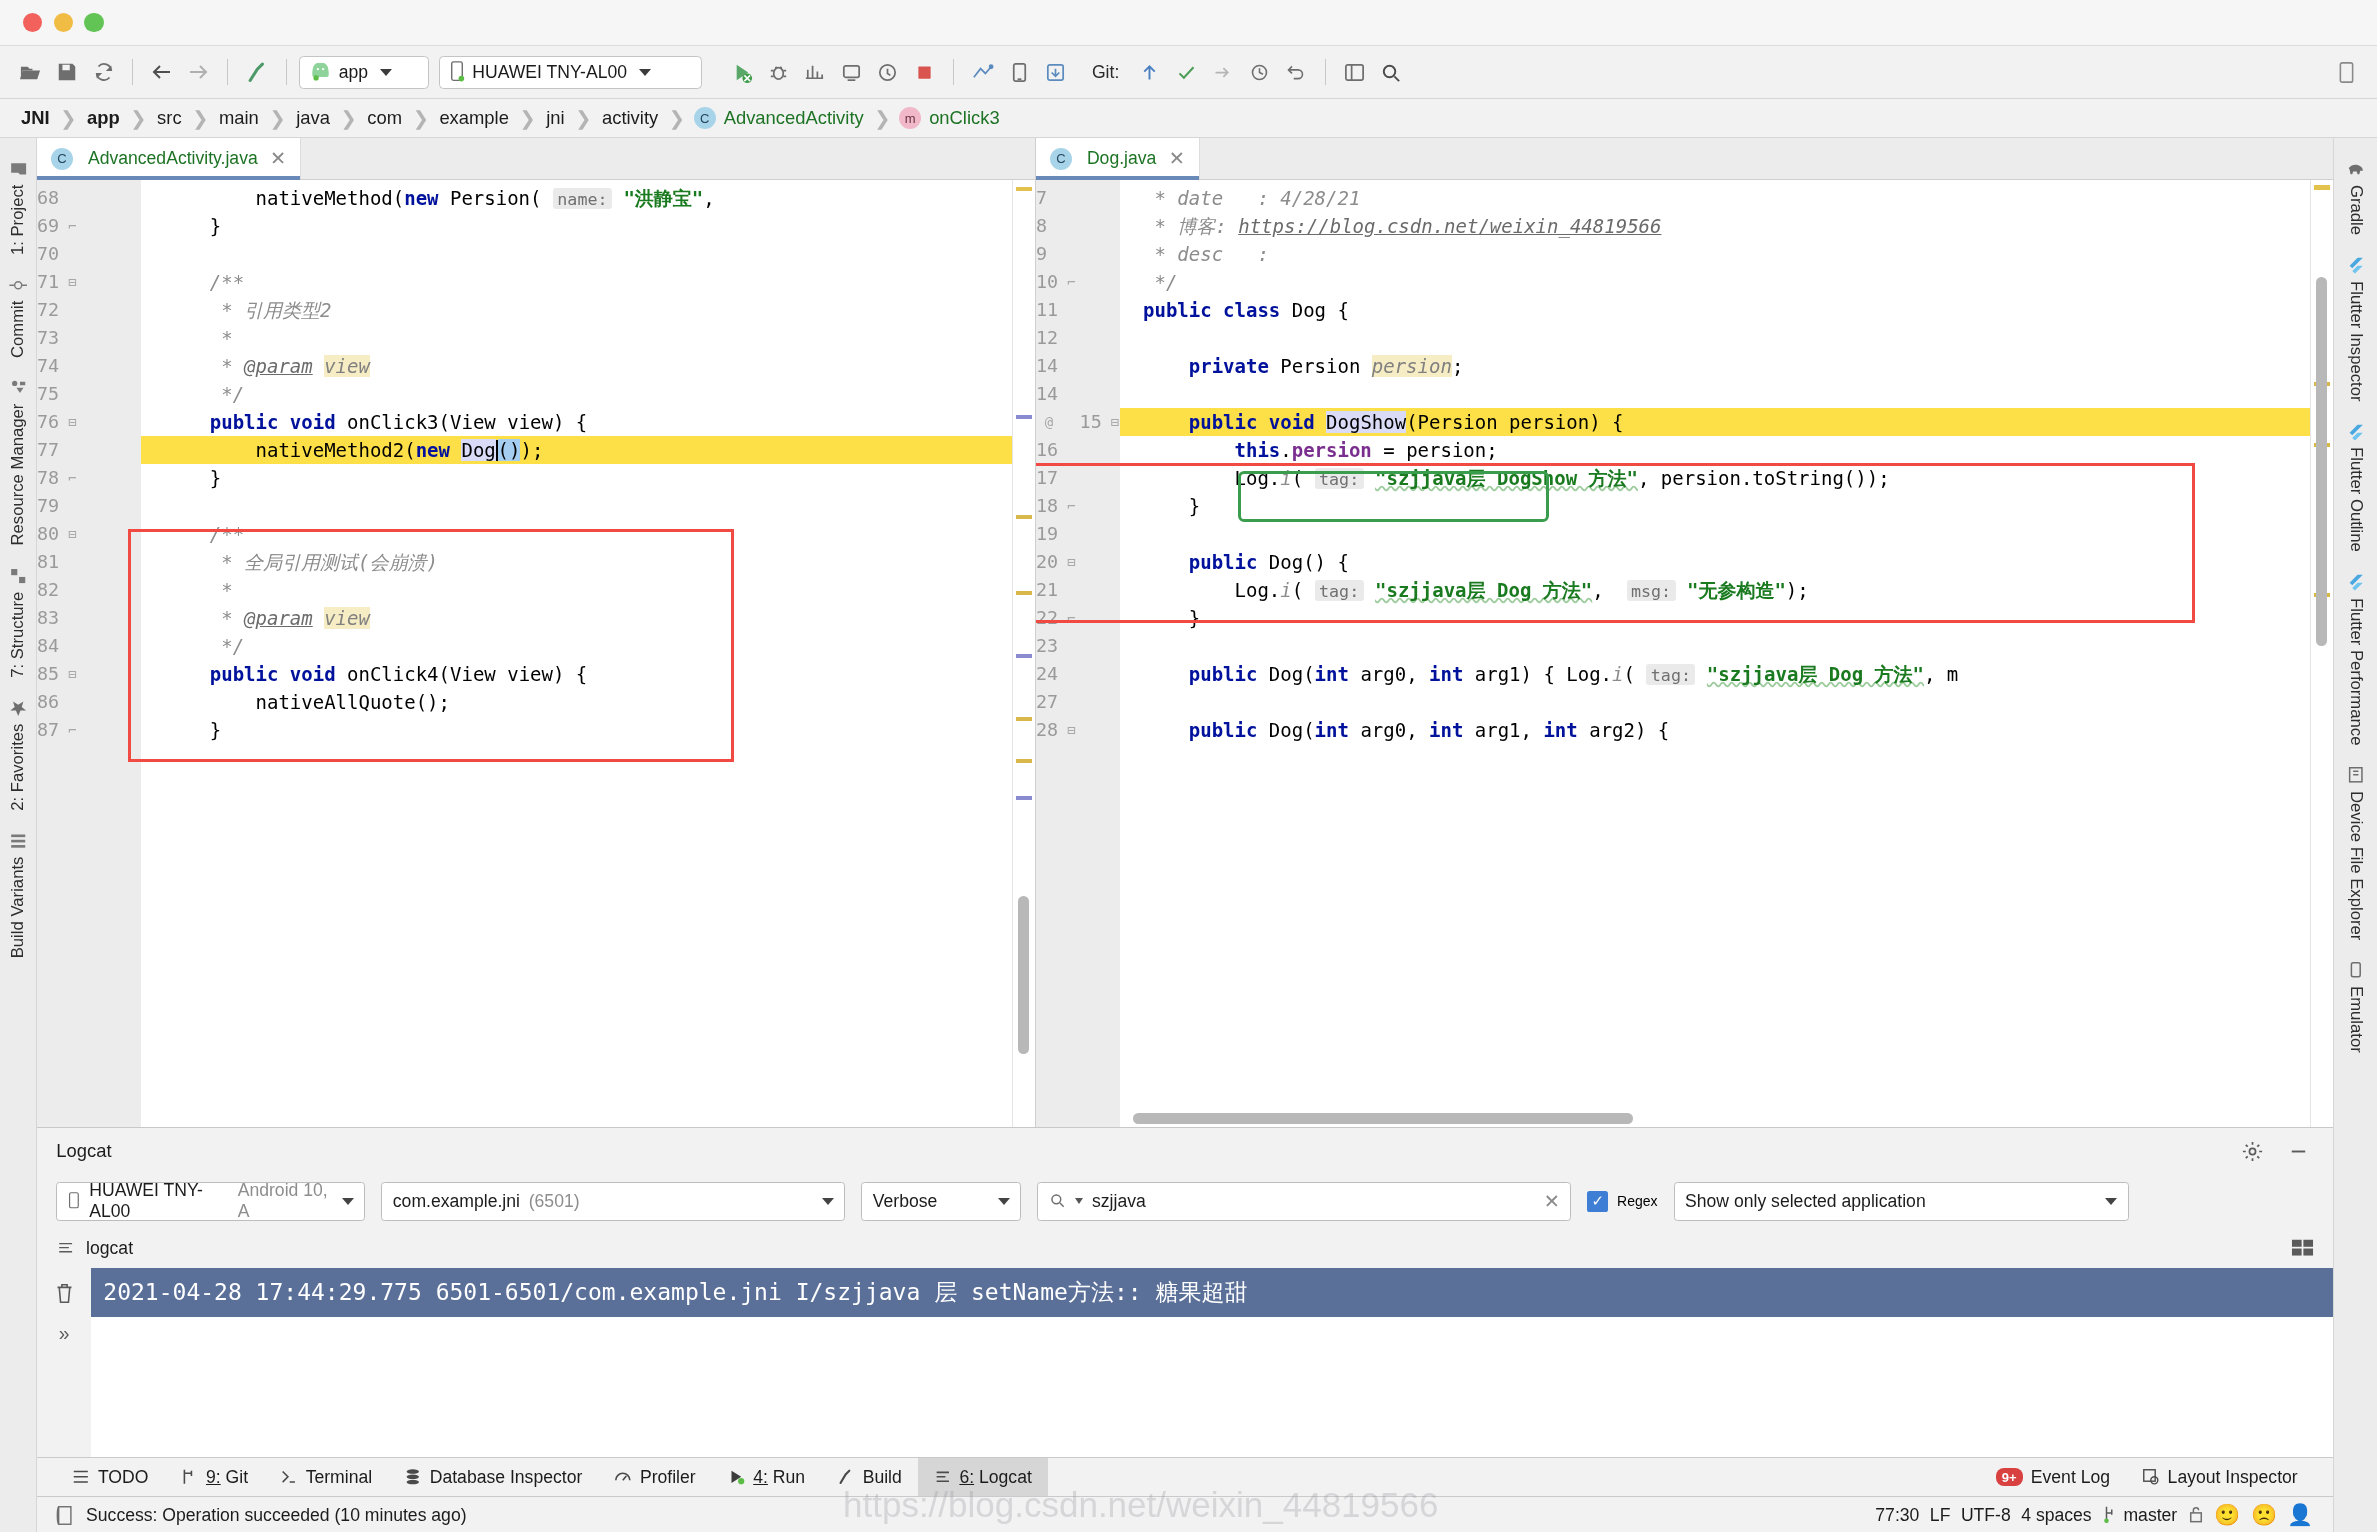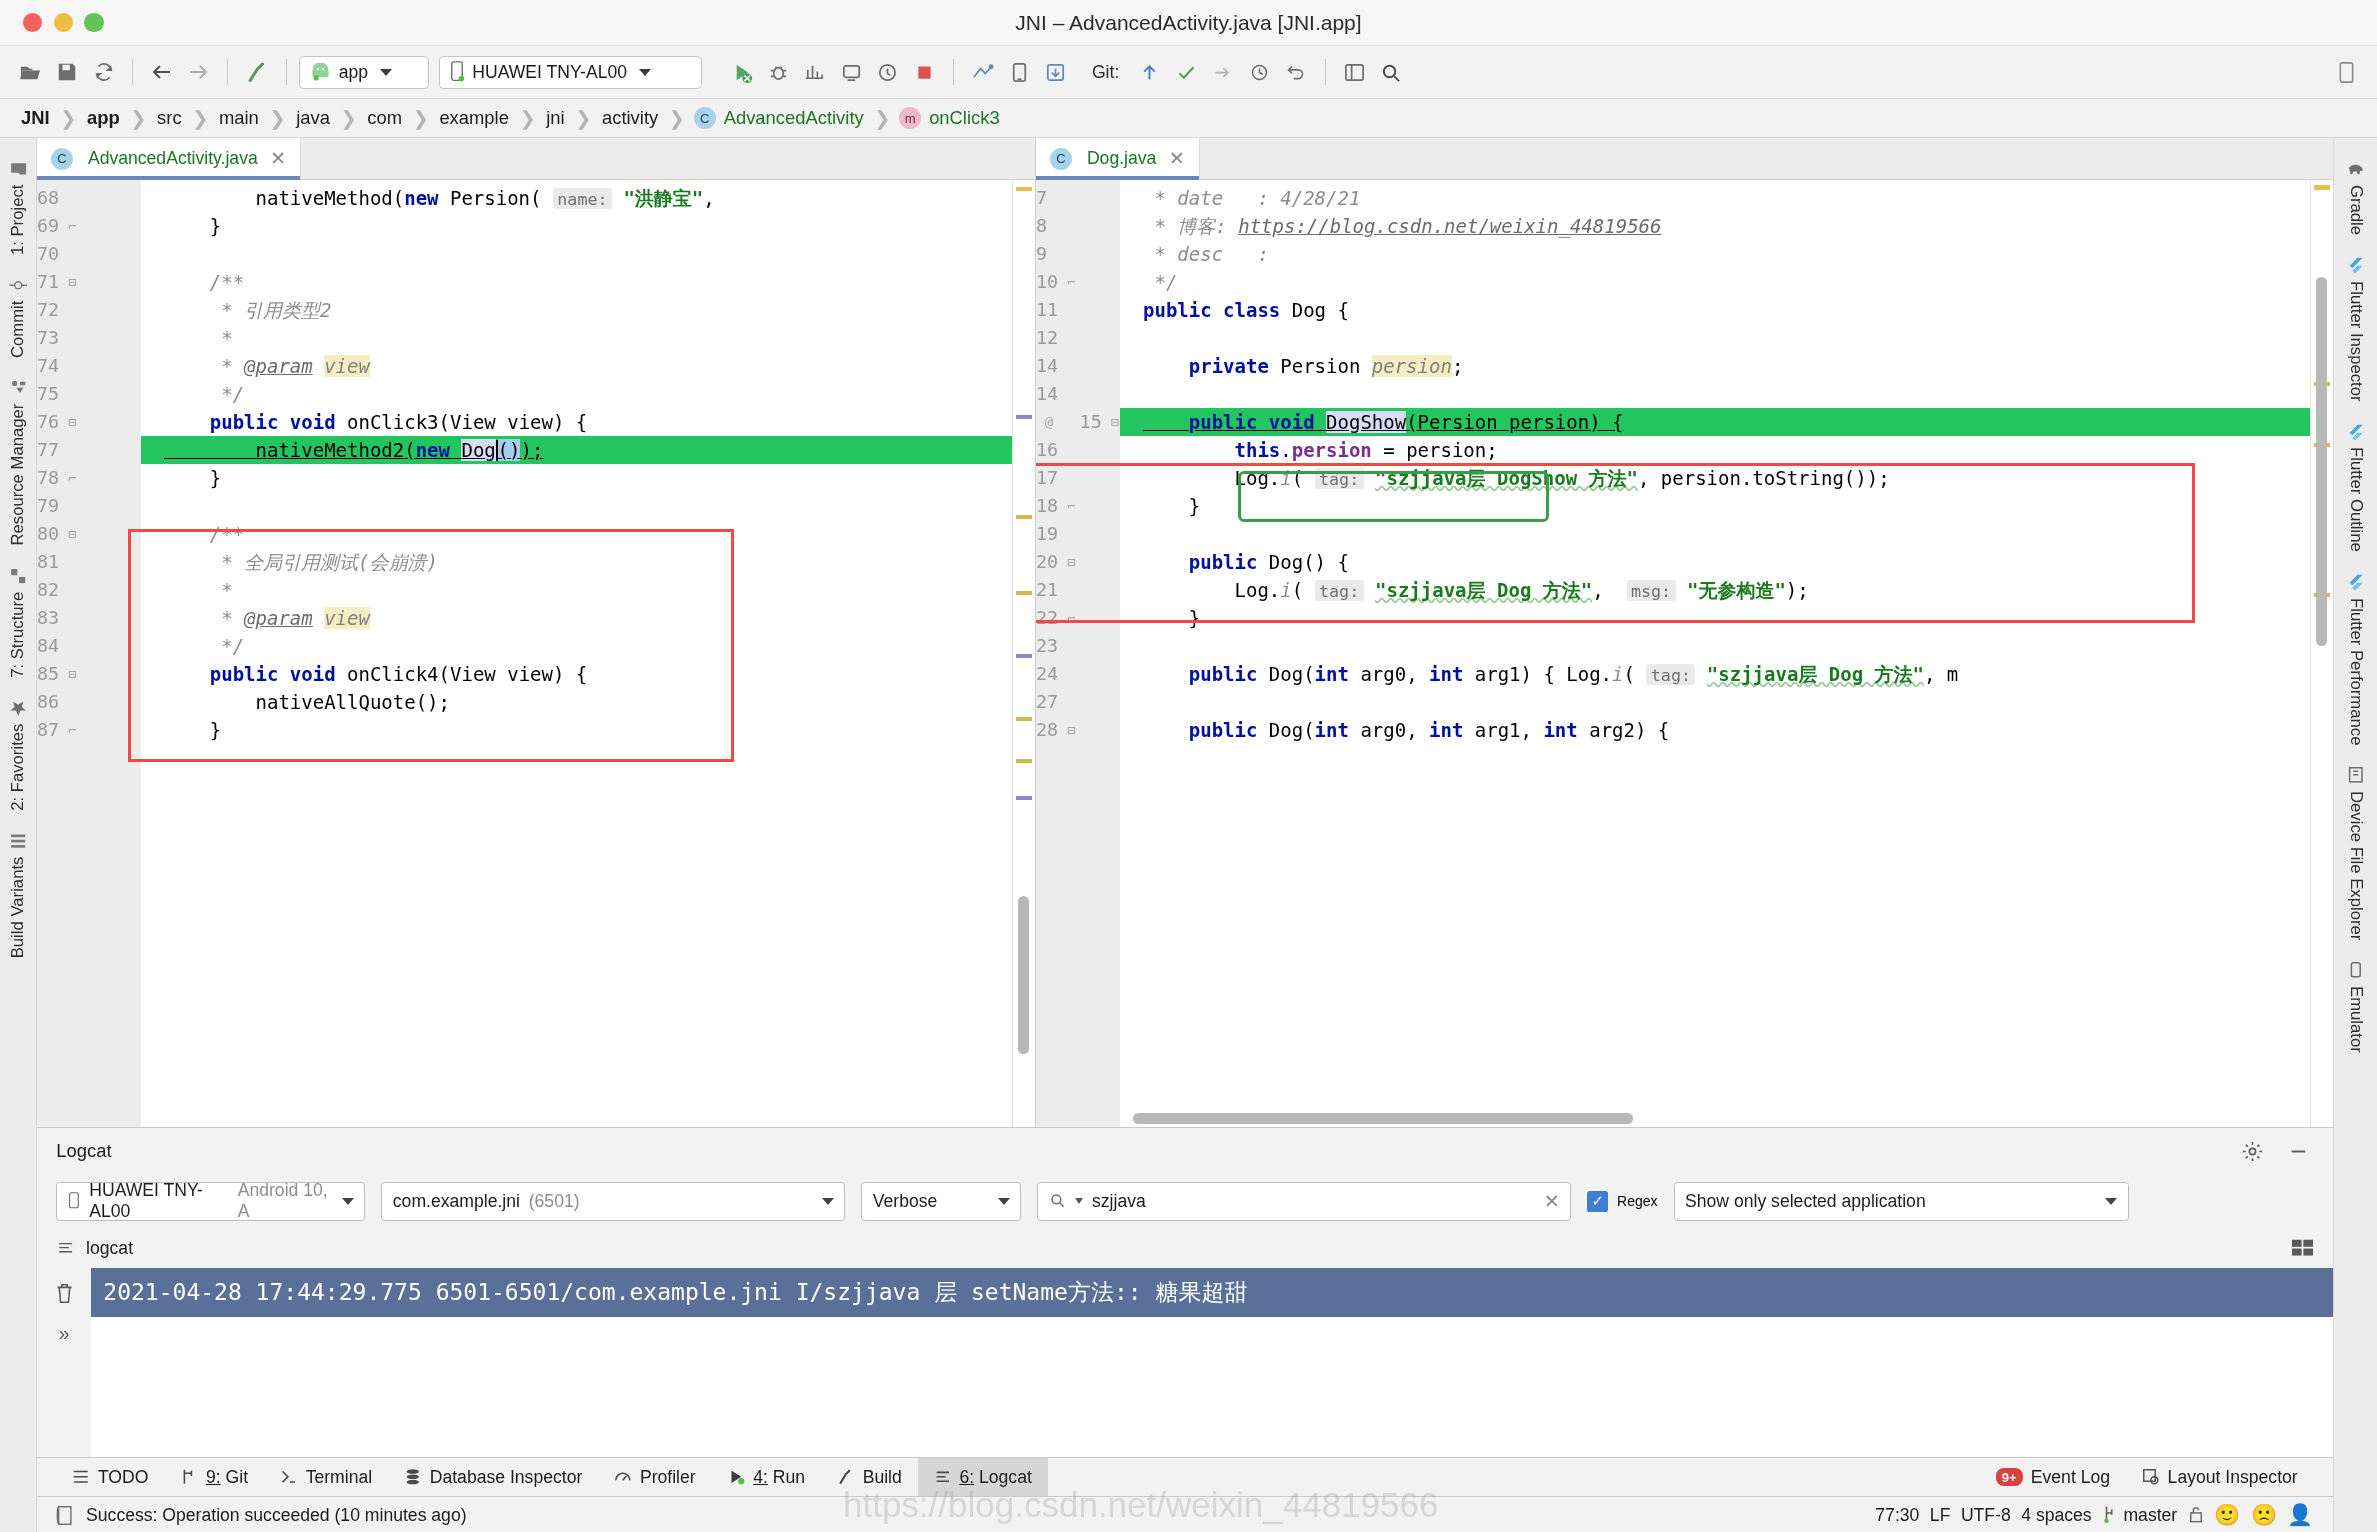--- a/index.html
+++ b/index.html
@@ -103,21 +103,21 @@
   .gutter.r { width: 84px; }
   .gline { height: 28px; line-height: 28px; width: 100%; display: flex; align-items: center;
     justify-content: flex-start; padding-right: 1px; gap: 8.8px; position: relative; }
   .fold { color: #a8a8a8; font-size: 14px; }
 
   .code {
     flex: 1; font-family: "DejaVu Sans Mono", monospace; font-size: 19px;
     padding-top: 3.5px; position: relative; overflow: hidden; white-space: pre;
   }
   .cline { height: 28px; line-height: 28px; padding-left: 23px; white-space: pre; position: relative; }
-  .cline.hl { background: #22c55e; text-decoration: underline; }
+  .cline.hl { background: #fde047; }
   .kw { color: #00119c; font-weight: 700; }
   .str { color: #1a7a1f; font-weight: 700; }
   .cmt { color: #8c8c8c; font-style: italic; }
   .cmt-b { color: #808080; font-style: italic; font-weight: 400; }
   .lnk { color: #6b6b6b; font-style: italic; text-decoration: underline; }
   .param-hint { background: #eaeaea; color: #707070; font-size: 16.7px; padding: 0.9px 4.4px; border-radius: 3px; }
   .field { color: #7a2f8f; font-weight: 700; }
   .hl-y { background: #f7edc4; }
   .sel-lav { background: #dadcf7; }
   .sel-blue { background: #a5cdf0; }
@@ -175,21 +175,20 @@
 <body>
 
 <div class="app">
 
   <div class="titlebar">
     <div class="traffic">
       <div class="dot red"></div>
       <div class="dot yellow"></div>
       <div class="dot green"></div>
     </div>
-    <div class="title-text">JNI – AdvancedActivity.java [JNI.app]</div>
   </div>
 
   <div class="toolbar">
     <div class="tb-btn">
       <svg width="23" height="23" viewBox="0 0 24 24" fill="#6e6e6e">
           <path d="M2 6h7l2 2h3v2H4l-2 8V6z"></path>
           <path d="M4 10h18l-3 9H1l3-9z"></path>
         </svg>
     </div>
     <div class="tb-btn">

